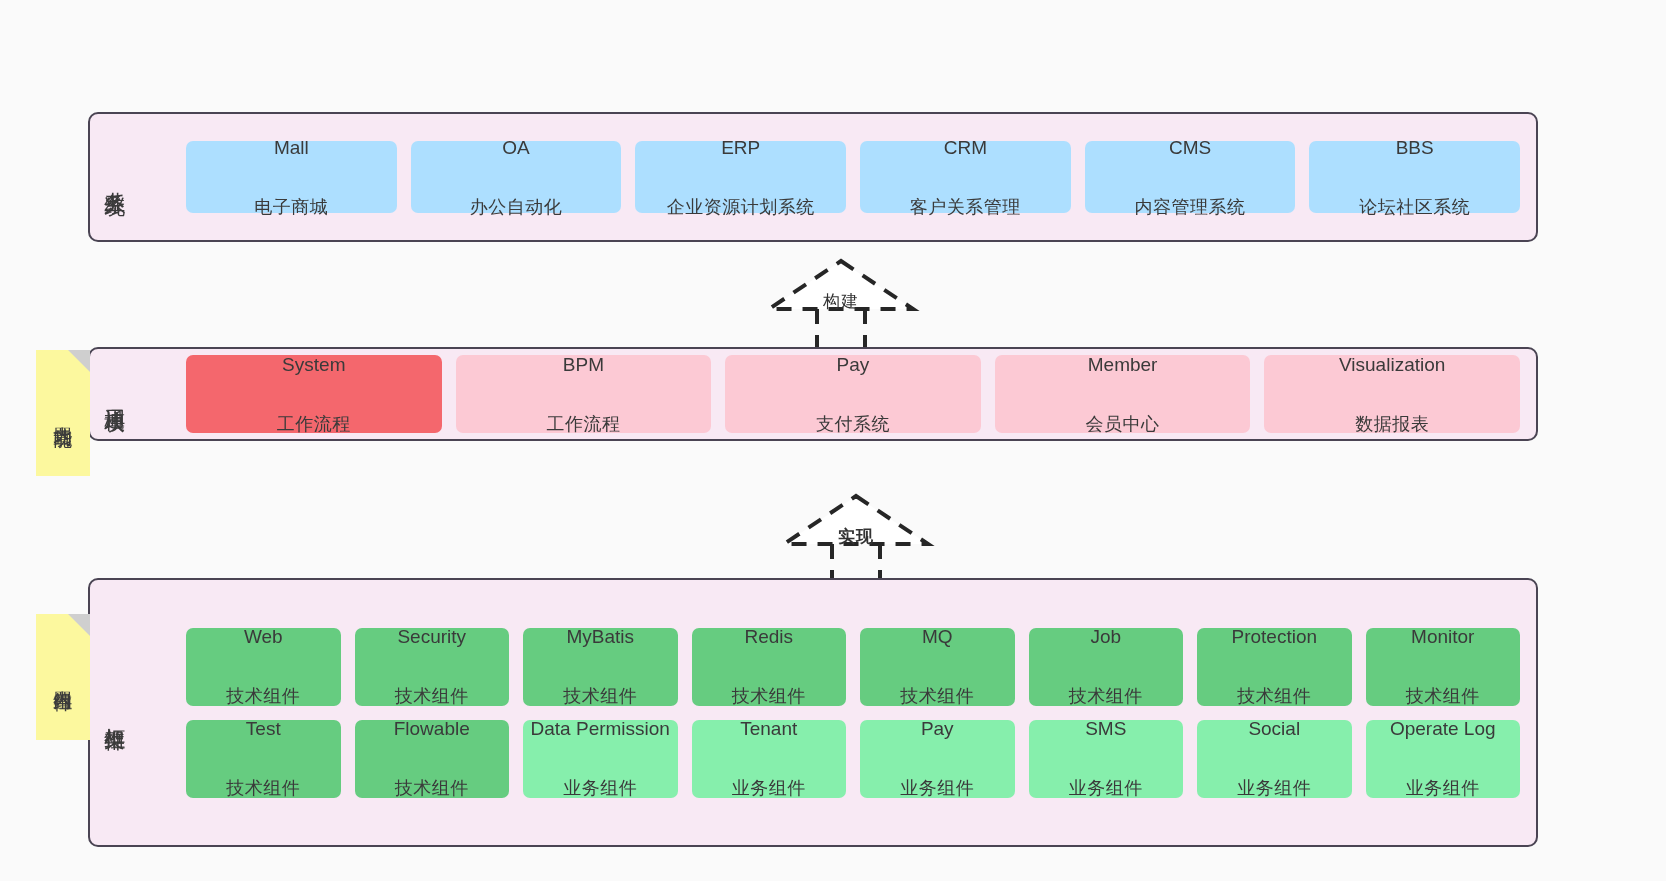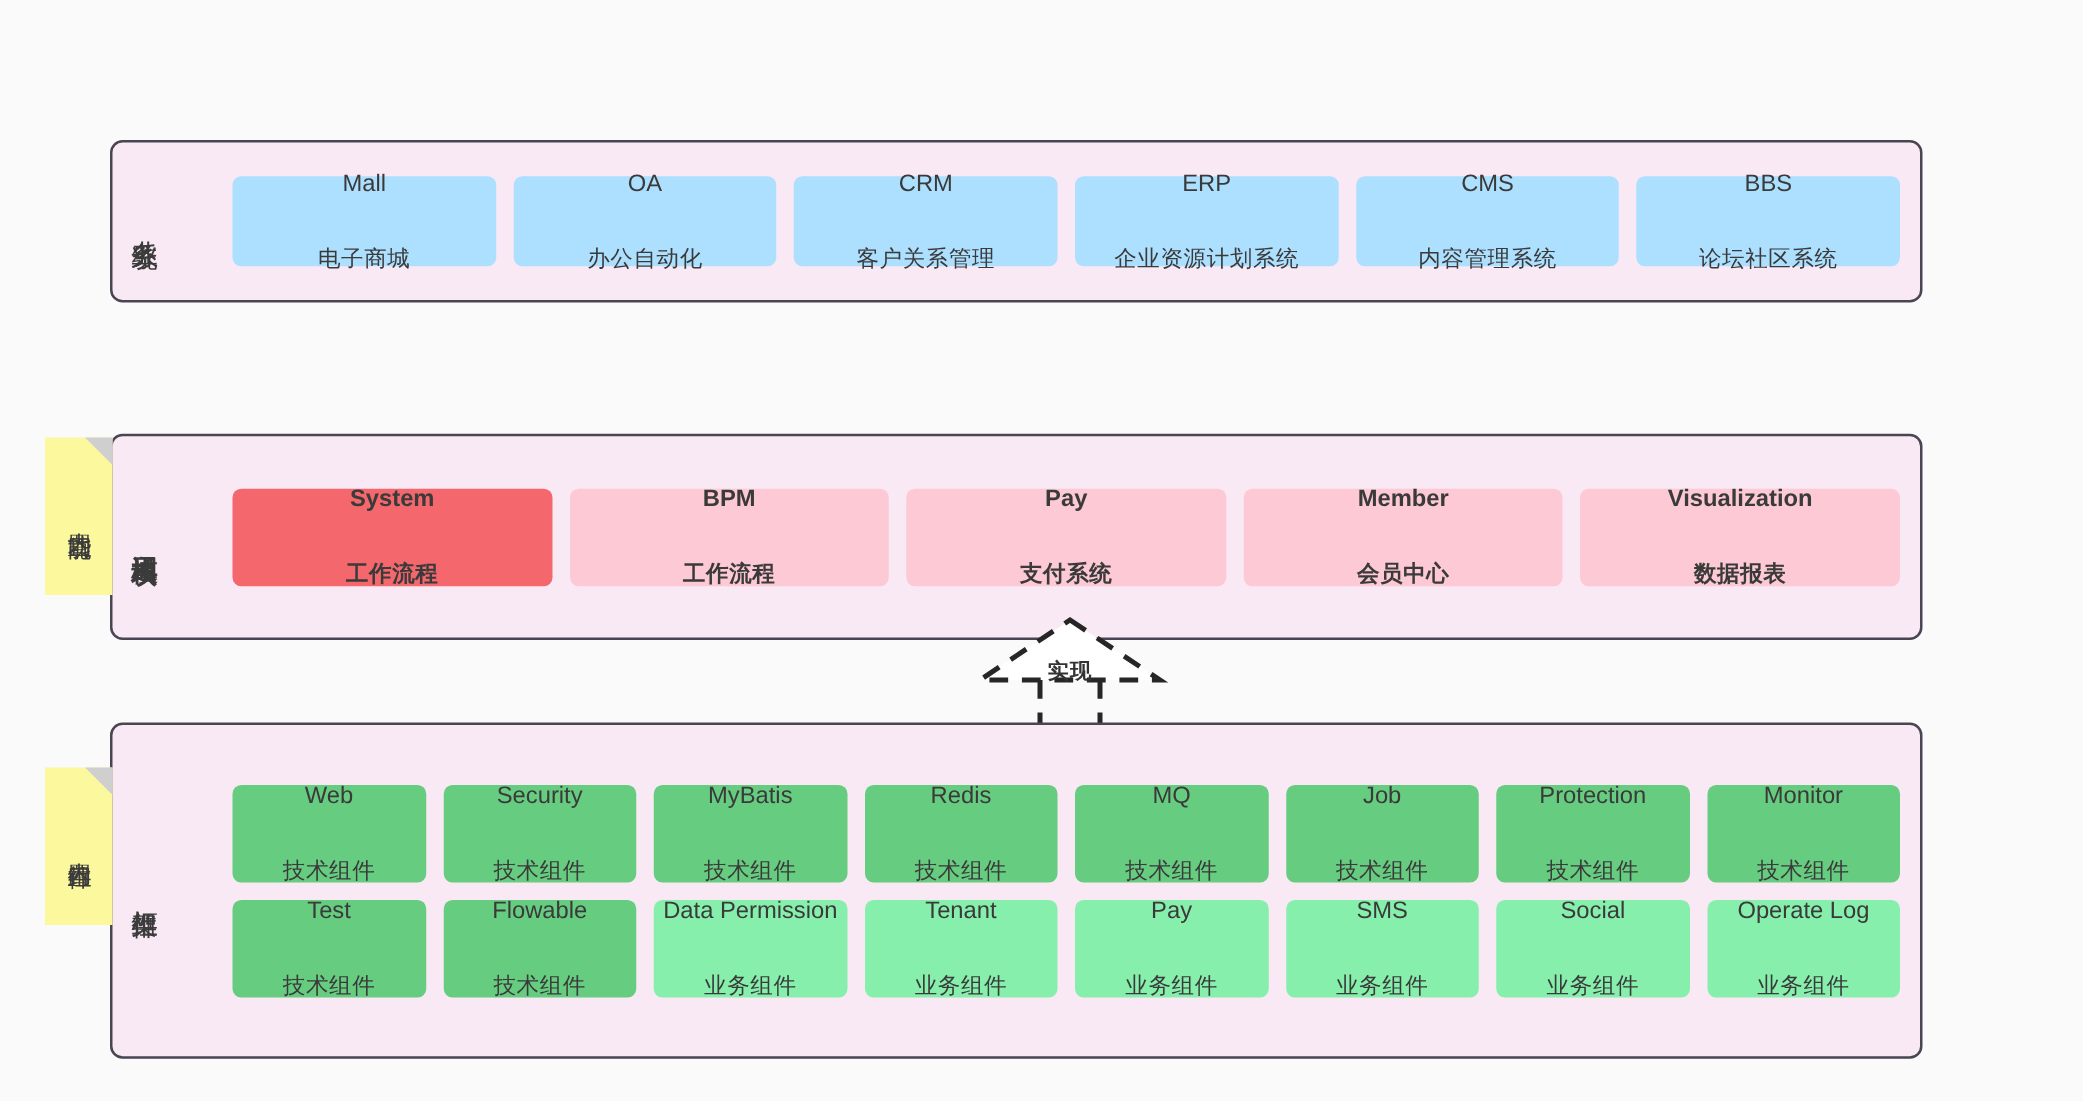--- a/index.html
+++ b/index.html
@@ -90,21 +90,21 @@
 
   
   .c-blue      { background: #addfff; }
   .c-red       { background: #f4676d; }
   .c-pink      { background: #fcc9d4; }
   .c-green     { background: #66cc80; }
   .c-lightgreen{ background: #86efac; }
 
   
   #layer-business { left: 88px;  top: 112px; width: 1450px; height: 130px; }
-  #layer-common   { left: 88px;  top: 347px; width: 1450px; height: 165px; font-weight: bold; }
+  #layer-common   { left: 88px;  top: 347px; width: 1450px; height: 94px; }
   #layer-framework{ left: 88px;  top: 578px; width: 1450px; height: 269px; }
 
   #layer-business .cell  { height: 72px; }
   #layer-common   .cell  { height: 78px; }
   #layer-framework .cell { height: 78px; }
 
   
   .note {
     position: absolute;
     background: #fcf89e;
@@ -163,39 +163,48 @@
       <div class="row">
         <div class="cell c-blue">
           <div class="cell-en">Mall</div>
           <div class="cell-cn">电子商城</div>
         </div>
         <div class="cell c-blue">
           <div class="cell-en">OA</div>
           <div class="cell-cn">办公自动化</div>
         </div>
         <div class="cell c-blue">
+          <div class="cell-en">ERP</div>
+          <div class="cell-cn">企业资源计划系统</div>
+        </div>
+        <div class="cell c-blue">
           <div class="cell-en">CRM</div>
           <div class="cell-cn">客户关系管理</div>
         </div>
         <div class="cell c-blue">
-          <div class="cell-en">ERP</div>
-          <div class="cell-cn">企业资源计划系统</div>
-        </div>
-        <div class="cell c-blue">
           <div class="cell-en">CMS</div>
           <div class="cell-cn">内容管理系统</div>
         </div>
         <div class="cell c-blue">
           <div class="cell-en">BBS</div>
           <div class="cell-cn">论坛社区系统</div>
         </div>
       </div>
     </div>
   </div>
 
+  <div class="arrow" id="arrow-build">
+    <svg width="160" height="96" viewBox="0 0 160 96" xmlns="http://www.w3.org/2000/svg">
+
+      <polygon points="80,4 152,52 8,52" fill="#ffffff" stroke="#262626" stroke-width="4" stroke-dasharray="15,11" stroke-linejoin="miter"></polygon>
+
+      <path d="M56,52 L56,96 M104,52 L104,96" fill="none" stroke="#262626" stroke-width="4" stroke-dasharray="15,11"></path>
+    </svg>
+    <div class="arrow-label">构建</div>
+  </div>
 
   <div class="layer" id="layer-common">
     <div class="layer-title">通用模块</div>
     <div class="layer-body">
       <div class="row">
         <div class="cell c-red">
           <div class="cell-en">System</div>
           <div class="cell-cn">工作流程</div>
         </div>
         <div class="cell c-pink">

